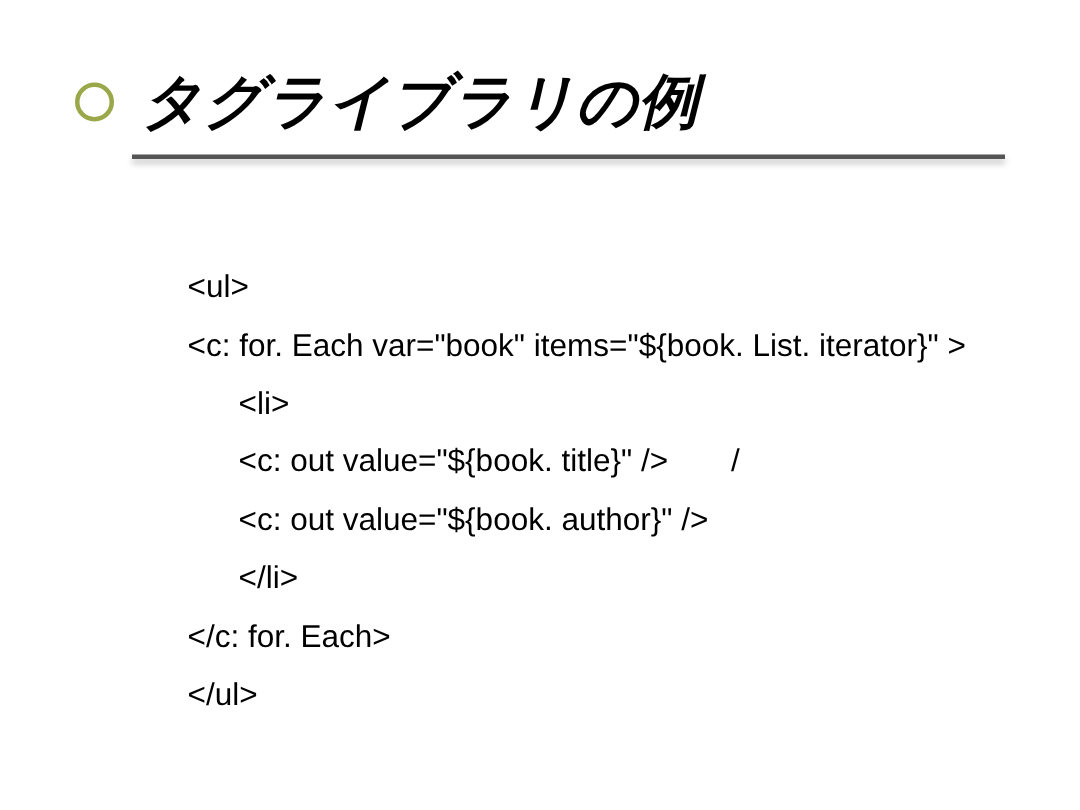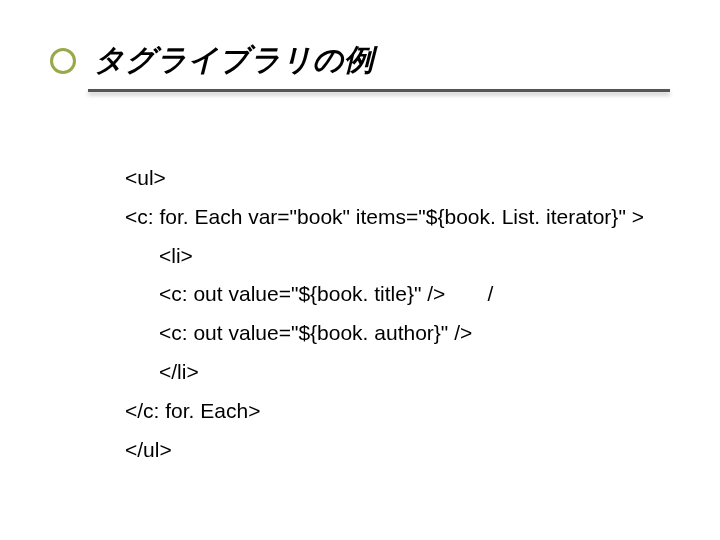--- a/index.html
+++ b/index.html
@@ -26,21 +26,21 @@
   }
   .bullet {
     width: 20px;
     height: 20px;
     border-radius: 50%;
     border: 3px solid #9aa84a;
     flex: 0 0 auto;
   }
   .title {
     font-weight: 700;
-    font-size: 30px;
+    font-size: 40px;
     font-style: italic;
     letter-spacing: 0.5px;
   }
   .rule {
     height: 3px;
     background: #555;
     margin: 8px 0 0 38px;
     box-shadow: 0 3px 4px rgba(0,0,0,0.25);
   }
   .code {

